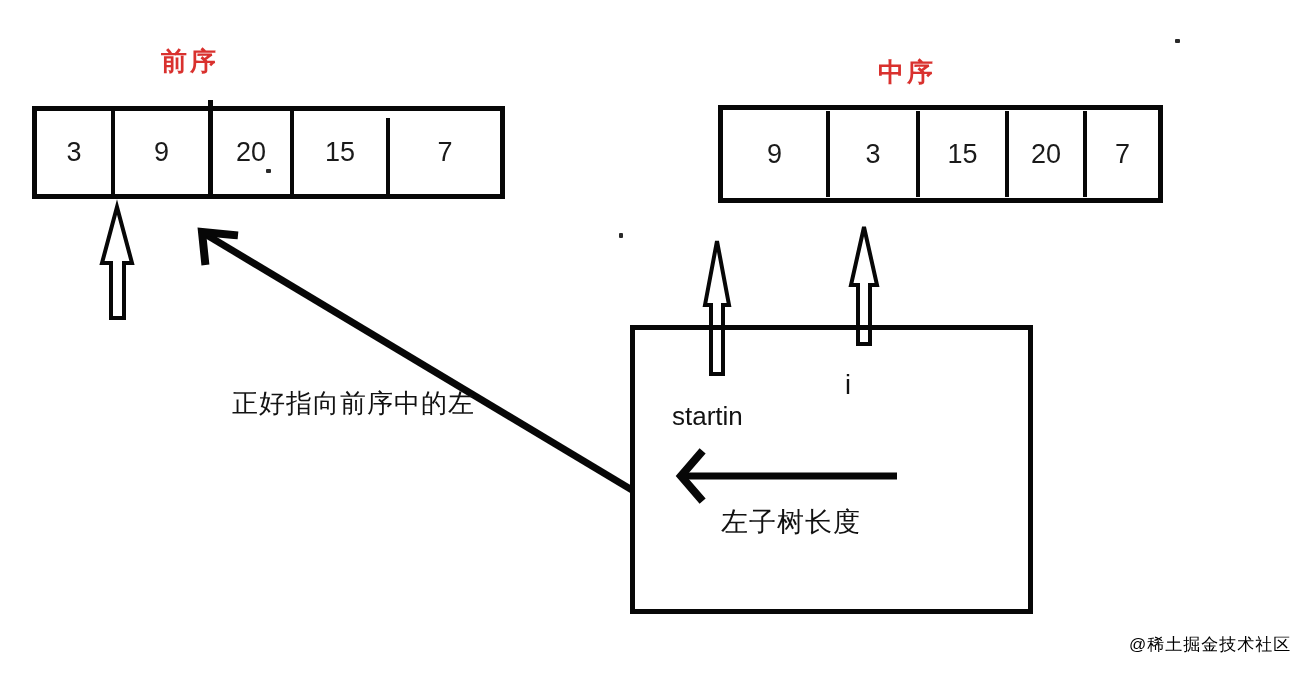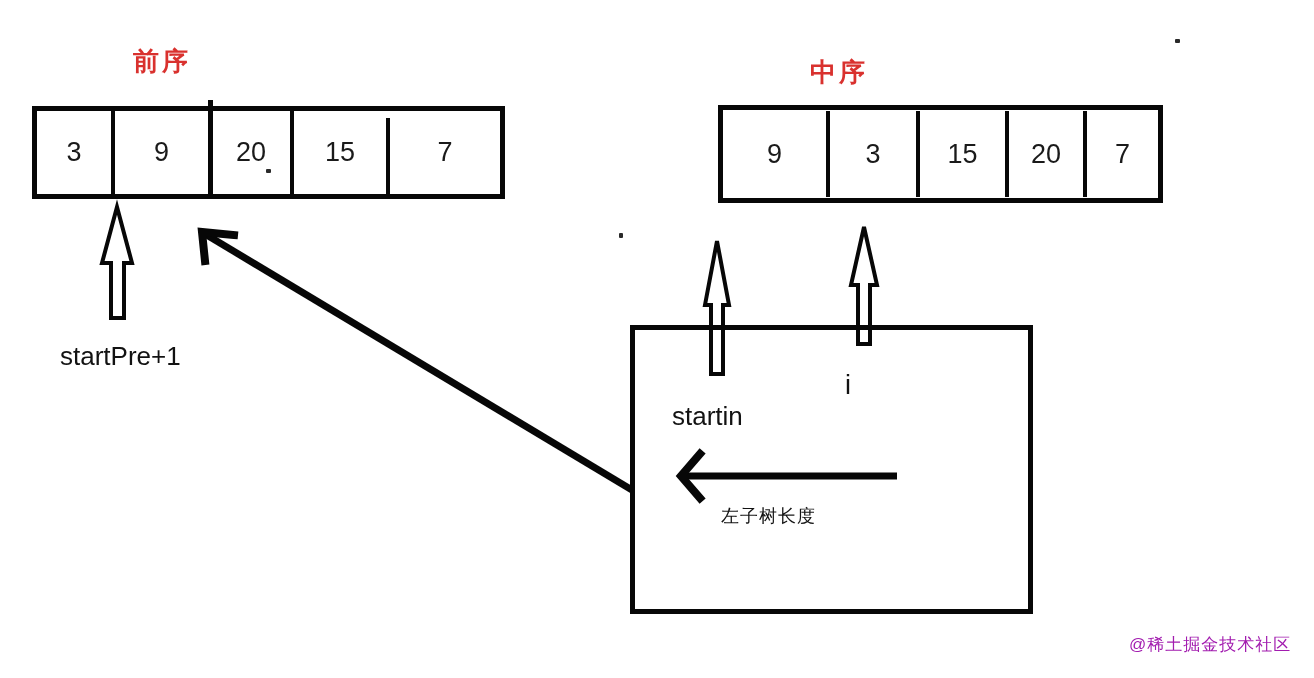--- a/index.html
+++ b/index.html
@@ -14,23 +14,24 @@
   }
 
   
   .trav-label {
     position: absolute;
     font-size: 26px;
     font-weight: bold;
     letter-spacing: 3px;
     color: #d9312e;
     white-space: nowrap;
+    margin-left: 28px;
   }
   #label-pre { left: 133px; top: 44px; }
-  #label-in  { left: 810px; top: 55px; }
+  #label-in  { left: 850px; top: 55px; }
 
   
   .array-box {
     position: absolute;
     border: 5px solid #070707;
     background: #ffffff;
     box-sizing: border-box;
   }
   #preorder-array { left: 32px; top: 106px; width: 473px; height: 93px; }
   #inorder-array  { left: 718px; top: 105px; width: 445px; height: 98px; }
@@ -83,28 +84,28 @@
   .note {
     position: absolute;
     color: #121212;
     white-space: nowrap;
   }
   #start-pre-label { left: 60px;  top: 341px; font-size: 26px; }
   #note-line1      { left: 232px; top: 386px; font-size: 26px; letter-spacing: 1px; }
   #note-line2      { left: 232px; top: 423px; font-size: 26px; letter-spacing: 1px; }
   #startin-label   { left: 672px; top: 401px; font-size: 26px; }
   #i-label         { left: 845px; top: 370px; font-size: 27px; }
-  #left-len-label  { left: 721px; top: 504px; font-size: 18px; letter-spacing: 1px; }
+  #left-len-label  { left: 721px; top: 504px; font-size: 27px; letter-spacing: 1px; }
 
   
   #watermark {
     position: absolute;
     left: 1129px; top: 633px;
     font-size: 17px;
-    color: #a21caf;
+    color: #000000;
     letter-spacing: 1px;
     white-space: nowrap;
   }
 
   
   .speck { position: absolute; background: #2a2a2a; border-radius: 1px; }
   #speck-1 { left: 266px;  top: 169px; width: 5px; height: 4px; }
   #speck-2 { left: 619px;  top: 233px; width: 4px; height: 5px; }
   #speck-3 { left: 1175px; top: 39px;  width: 5px; height: 4px; }
 </style>
@@ -160,21 +161,21 @@
     </g>
 
     <g>
       <line x1="897" y1="476" x2="684" y2="476" stroke="#070707" stroke-width="7"></line>
       <polyline points="700,454 681,476 700,498" fill="none" stroke="#070707" stroke-width="8" stroke-linecap="square" stroke-linejoin="miter"></polyline>
     </g>
   </svg>
 
   <div id="range-box"></div>
 
-  <div class="note" id="start-pre-label">startPre+1</div>
+  <div class="note" id="note-line1">正好指向前序中的左</div>
   <div class="note" id="startin-label">startin</div>
   <div class="note" id="i-label">i</div>
   <div class="note" id="left-len-label">左子树长度</div>
 
   <div class="speck" id="speck-1"></div>
   <div class="speck" id="speck-2"></div>
   <div class="speck" id="speck-3"></div>
 
   <div id="watermark">@稀土掘金技术社区</div>
 

